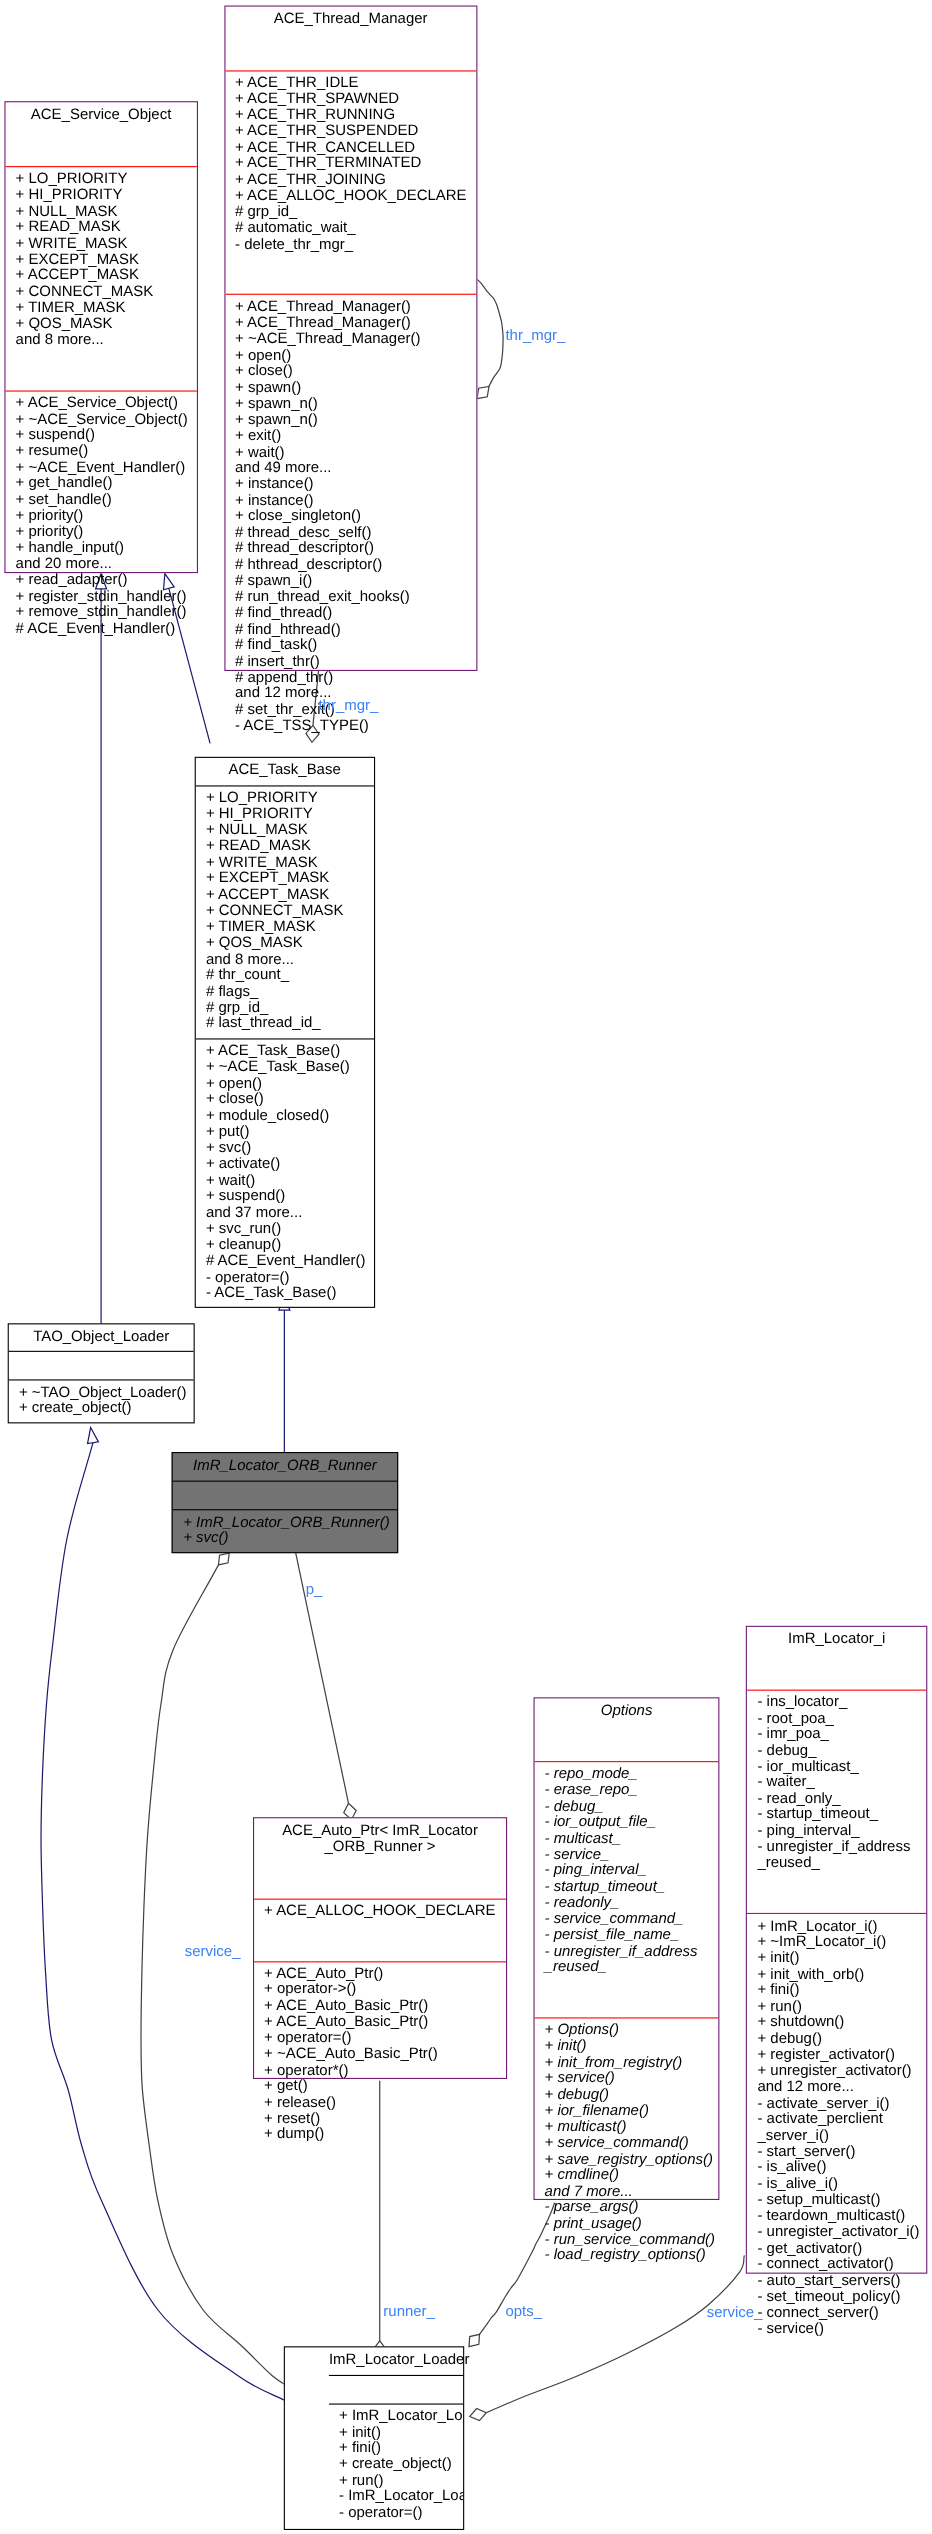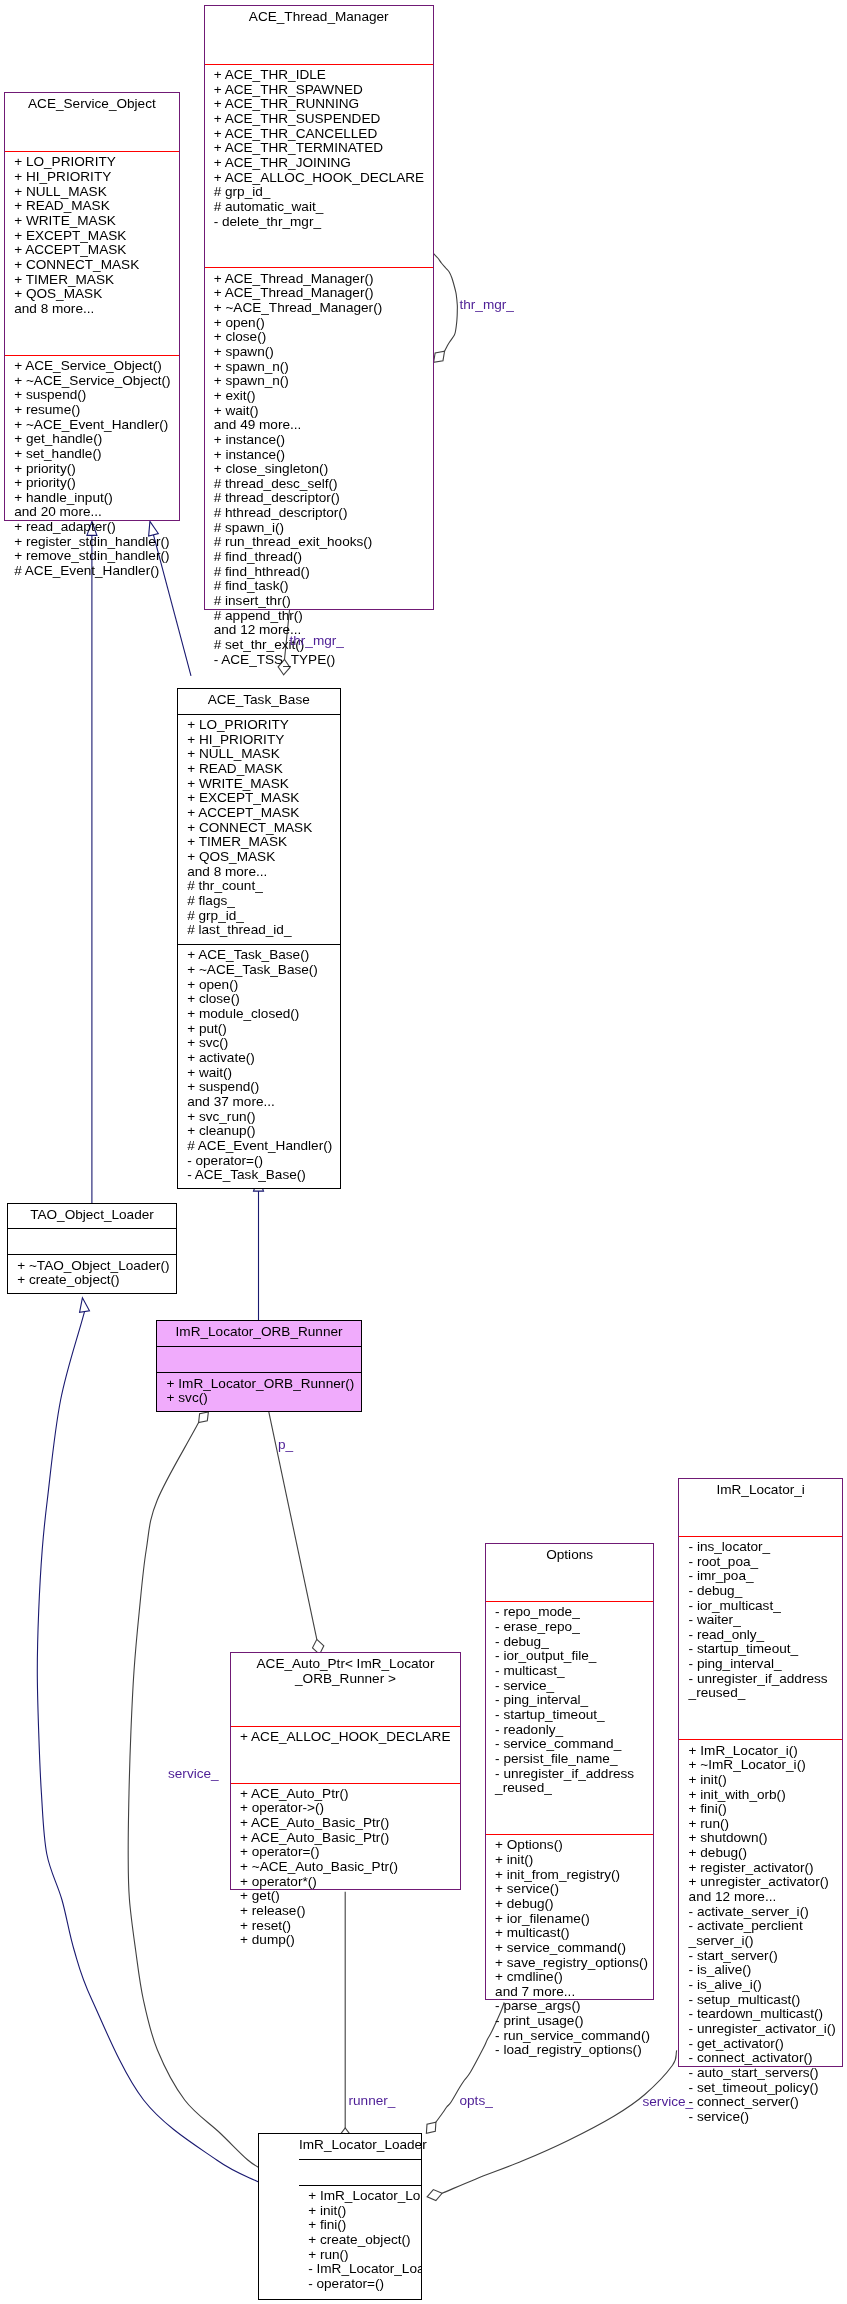--- a/index.html
+++ b/index.html
@@ -5,28 +5,28 @@
 <style>
   html,body{margin:0;padding:0;background:#ffffff;}
   body{width:847px;height:2304px;position:relative;overflow:hidden;
        font-family:"Liberation Sans",sans-serif;color:#000;
        -webkit-font-smoothing:antialiased;}
   #canvas{position:absolute;left:0;top:0;width:847px;height:2304px;opacity:0.999;}
   svg.edges{position:absolute;left:0;top:0;width:847px;height:2304px;overflow:visible;}
   .node{position:absolute;box-sizing:border-box;background:#fff;}
   .node.red{border:1px solid #701a75;}
   .node.black{border:1px solid #000000;}
-  .node.fill{background:#f0abfc;}
+  .node.fill{background:#737373;font-style:italic;}
   .sec{box-sizing:border-box;padding:3.2px 0 0 0;overflow:hidden;}
   .sec.div-red{border-top:1px solid #ff0000;margin-top:32px;}
   .sec.div-black{border-top:1px solid #000000;}
   .title{box-sizing:border-box;text-align:center;font-size:13.6px;line-height:14.66px;
          padding:4.1px 0 0 0;white-space:pre;}
   .row{font-size:13.6px;line-height:14.66px;white-space:pre;padding-left:9.2px;}
-  .edgelabel{position:absolute;font-size:13.6px;line-height:14.66px;white-space:pre;color:#4c1d95;}
+  .edgelabel{position:absolute;font-size:13.6px;line-height:14.66px;white-space:pre;color:#3b82f6;}
 </style>
 </head>
 <body>
 
 <div id="canvas">
 <svg class="edges" viewBox="0 0 847 2304">
   <g fill="none" stroke-linejoin="miter">
     <path d="M91.9,1203.6 L91.90,535.40" stroke="#191970" stroke-width="1.1"></path>
     <polygon points="91.90,521.50 96.90,535.40 86.90,535.40" fill="#ffffff" stroke="#191970" stroke-width="1.1"></polygon>
     <path d="M191.0,675.8 L153.48,534.83" stroke="#191970" stroke-width="1.1"></path>
@@ -198,21 +198,21 @@
     <div class="row">+ ACE_Auto_Basic_Ptr()</div>
     <div class="row">+ operator=()</div>
     <div class="row">+ ~ACE_Auto_Basic_Ptr()</div>
     <div class="row">+ operator*()</div>
     <div class="row">+ get()</div>
     <div class="row">+ release()</div>
     <div class="row">+ reset()</div>
     <div class="row">+ dump()</div>
   </div>
 </div>
-<div class="node red" style="left:484.90px;top:1543.10px;width:169.50px;height:457.28px;">
+<div class="node red" style="left:484.90px;top:1543.10px;width:169.50px;height:457.28px;font-style:italic;">
   <div class="title" style="height:25.00px">Options</div>
   <div class="sec div-red" style="height:200.98px">
     <div class="row">- repo_mode_</div>
     <div class="row">- erase_repo_</div>
     <div class="row">- debug_</div>
     <div class="row">- ior_output_file_</div>
     <div class="row">- multicast_</div>
     <div class="row">- service_</div>
     <div class="row">- ping_interval_</div>
     <div class="row">- startup_timeout_</div>

